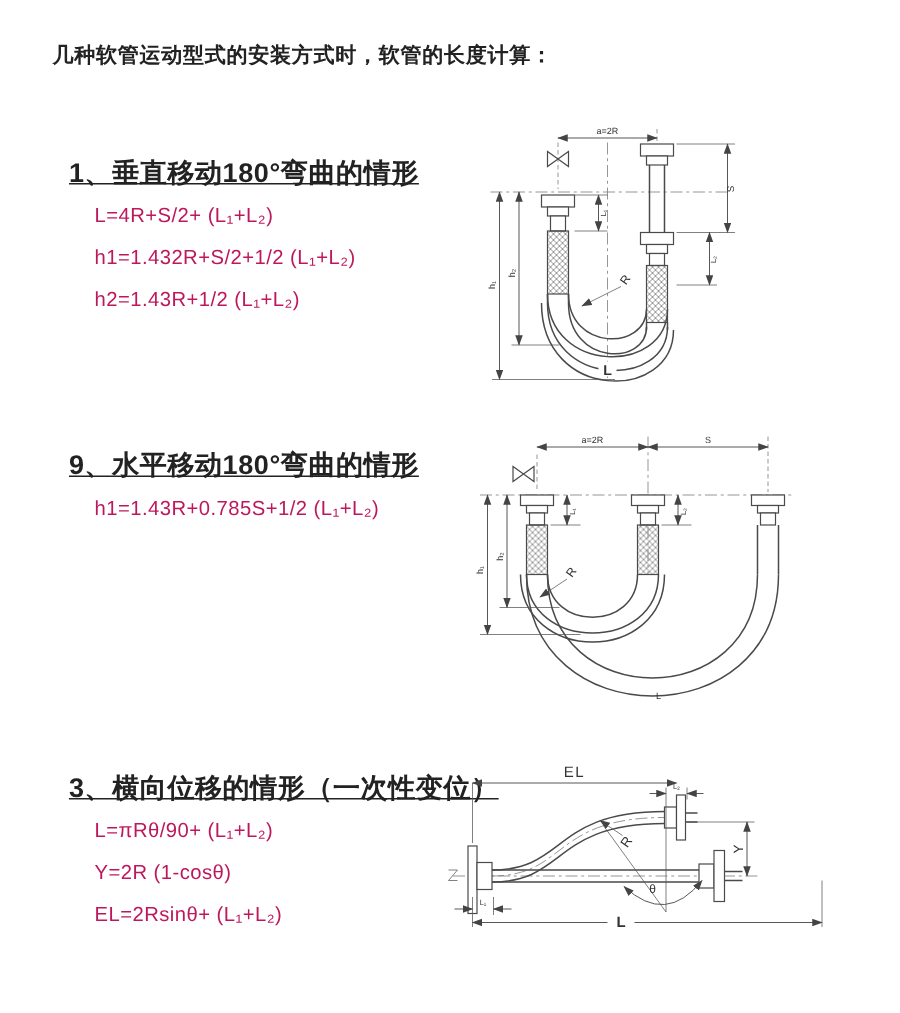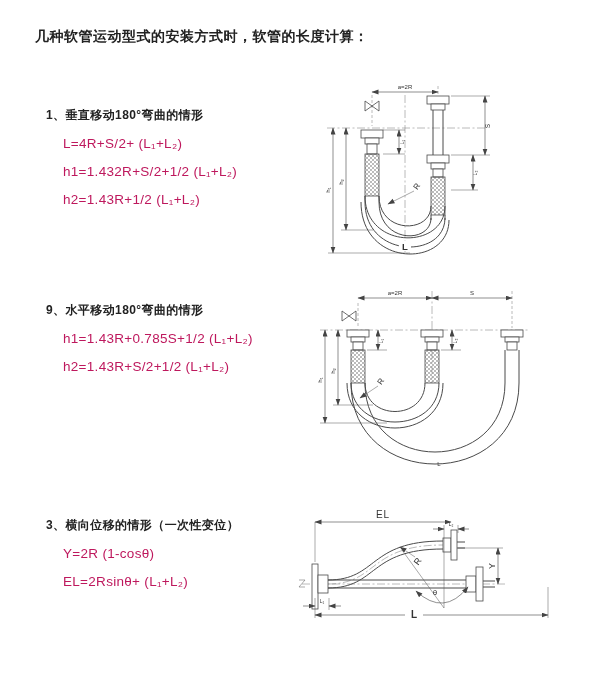--- a/index.html
+++ b/index.html
@@ -5,21 +5,21 @@
   html,body{margin:0;padding:0;}
   body{
     width:600px;height:675px;background:#ffffff;position:relative;overflow:hidden;
     font-family:"Liberation Sans","DejaVu Sans",sans-serif;color:#222;
   }
   .abs{position:absolute;}
   .title{
     left:35px;top:28px;font-size:14px;font-weight:700;letter-spacing:.5px;
   }
   .sec{left:46px;width:300px;}
-  .sec-h{font-size:12px;font-weight:700;line-height:17px;margin-bottom:11px;letter-spacing:.4px;}
+  .sec-h{font-size:18px;font-weight:700;line-height:17px;margin-bottom:11px;letter-spacing:.4px;text-decoration:underline;}
   .formula{font-size:13.5px;line-height:17px;margin:0 0 11px 17px;letter-spacing:.3px;color:#be185d;}
   svg{position:absolute;overflow:visible;}
   svg text{fill:#333;font-family:"Liberation Sans","DejaVu Sans",sans-serif;}
   .hose{stroke:#4a4a4a;stroke-width:1;fill:none;}
   .fit{fill:#fff;stroke:#4a4a4a;stroke-width:.8;}
   .dim{stroke:#444;stroke-width:.6;fill:none;}
   .ext{stroke:#555;stroke-width:.5;fill:none;}
   .cl{stroke:#808080;stroke-width:.55;fill:none;stroke-dasharray:8 2.5 2 2.5;}
   .cs{stroke:#808080;stroke-width:.55;fill:none;stroke-dasharray:3 2;}
   .thin{stroke:#555;stroke-width:.5;fill:none;}
@@ -113,21 +113,20 @@
     <text x="104" y="110" font-size="8" text-anchor="middle" transform="rotate(-55 104 110)">R</text>
 
     <rect x="84" y="163" width="12" height="10" fill="#fff"></rect>
     <text x="90" y="172" font-size="9.5" font-weight="bold" text-anchor="middle">L</text>
   </g>
 </svg>
 
 <div class="abs sec" style="top:302px">
   <div class="sec-h">9、水平移动180°弯曲的情形</div>
   <div class="formula">h1=1.43R+0.785S+1/2 (L₁+L₂)</div>
-  <div class="formula">h2=1.43R+S/2+1/2 (L₁+L₂)</div>
 </div>
 
 <svg style="left:315px;top:283px" width="275" height="185" viewBox="0 0 275 185">
   <defs>
     <marker id="ar2" markerUnits="userSpaceOnUse" markerWidth="8" markerHeight="6" refX="6.5" refY="2.5" orient="auto-start-reverse">
       <path d="M0,0 L7,2.5 L0,5 z" fill="#444"></path>
     </marker>
     <pattern id="br2" patternUnits="userSpaceOnUse" width="4" height="4">
       <path d="M0,0 L4,4 M4,0 L0,4" stroke="#777" stroke-width="0.5"></path>
     </pattern>
@@ -196,20 +195,21 @@
 
     <path class="thin" d="M63,103 L45,115" marker-end="url(#ar2)"></path>
     <text x="68" y="100" font-size="8" text-anchor="middle" transform="rotate(-55 68 100)">R</text>
 
     <text x="124" y="183" font-size="6" text-anchor="middle">L</text>
   </g>
 </svg>
 
 <div class="abs sec" style="top:517px">
   <div class="sec-h">3、横向位移的情形（一次性变位）</div>
+  <div class="formula">L=πRθ/90+ (L₁+L₂)</div>
   <div class="formula">Y=2R (1-cosθ)</div>
   <div class="formula">EL=2Rsinθ+ (L₁+L₂)</div>
 </div>
 
 <svg style="left:298px;top:505px" width="290" height="140" viewBox="0 0 290 140">
   <defs>
     <marker id="ar3" markerUnits="userSpaceOnUse" markerWidth="8" markerHeight="6" refX="6.5" refY="2.5" orient="auto-start-reverse">
       <path d="M0,0 L7,2.5 L0,5 z" fill="#444"></path>
     </marker>
   </defs>

